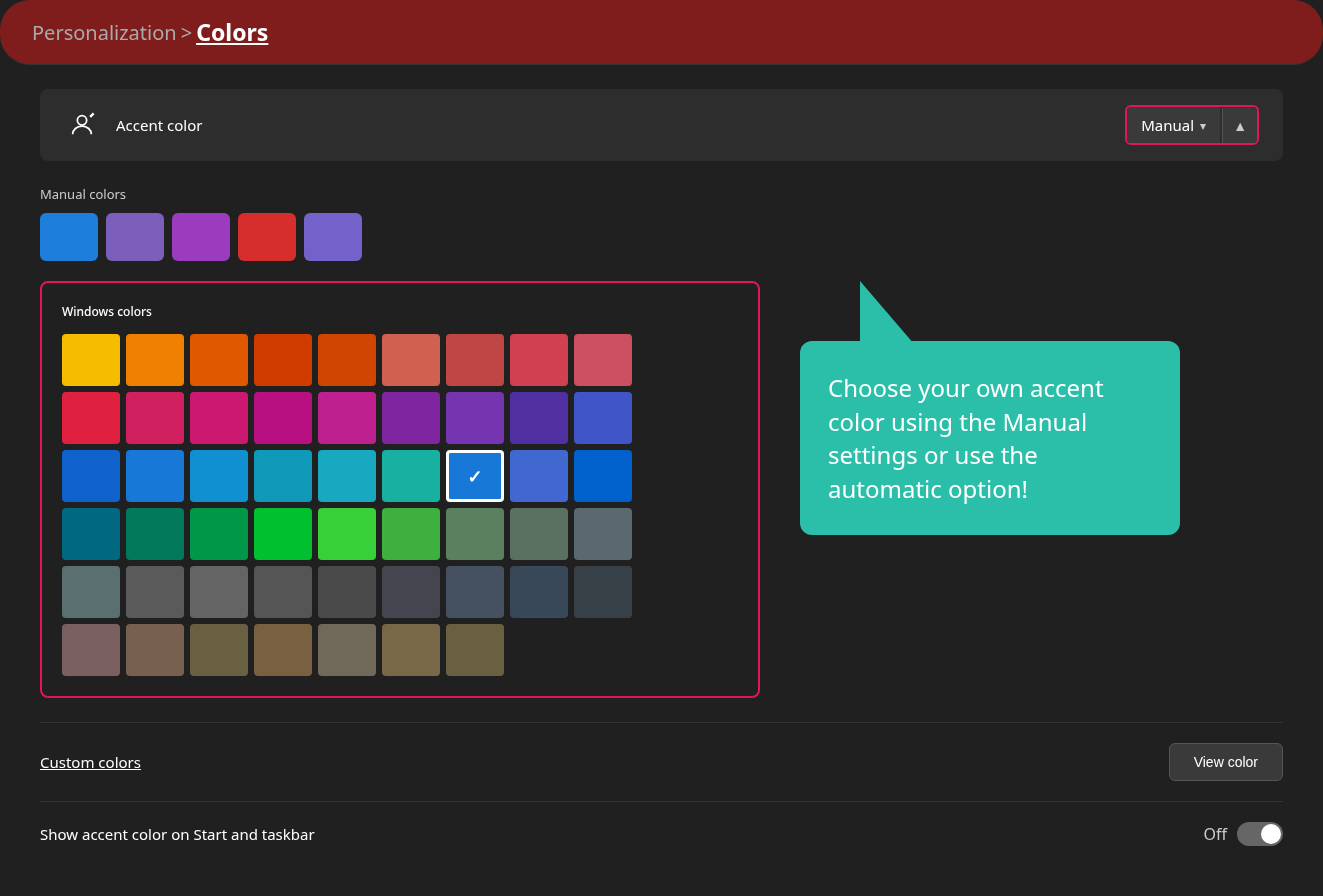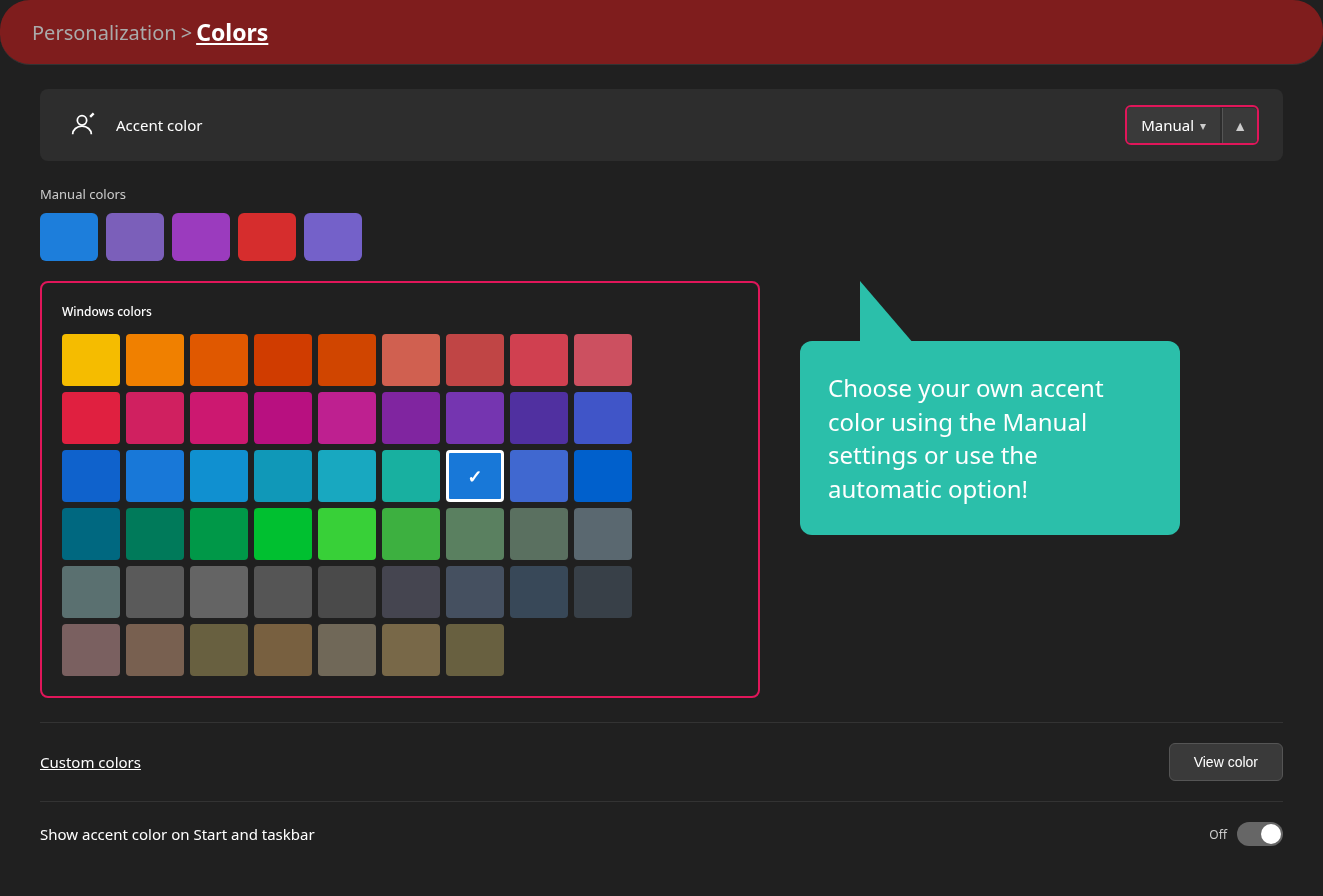--- a/index.html
+++ b/index.html
@@ -230,21 +230,21 @@
     .taskbar-label {
       font-size: 15px;
       color: #fff;
     }
     .toggle-area {
       display: flex;
       align-items: center;
       gap: 10px;
     }
     .toggle-off-label {
-      font-size: 12px;
+      font-size: 16px;
       color: #ccc;
     }
     .toggle {
       width: 46px;
       height: 24px;
       background: #666;
       border-radius: 12px;
       position: relative;
       cursor: pointer;
     }

